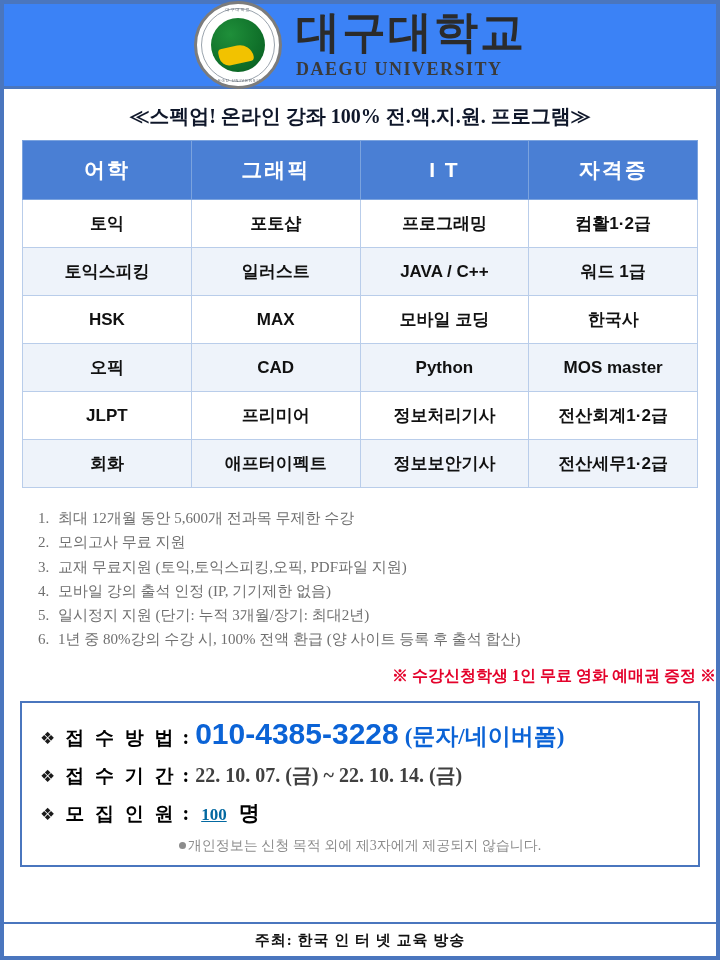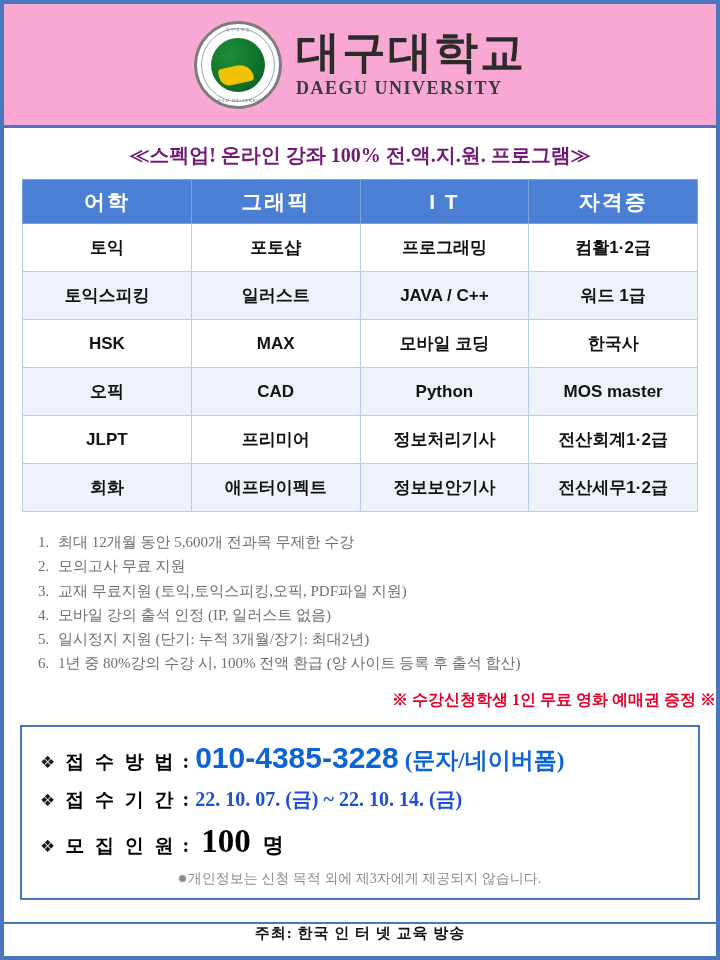--- a/index.html
+++ b/index.html
@@ -14,27 +14,27 @@
   }
   .page {
     position: relative;
     width: 720px; height: 960px;
     background: #ffffff;
     border: 4px solid #4a76be;
     padding: 0;
   }
   
   .header {
-    height: 124px;
+    height: 85px;
     display: flex;
     align-items: center;
     justify-content: center;
     gap: 14px;
     border-bottom: 3px solid #4a76be;
-    background: #f9a8d4;
+    background: #3b82f6;
   }
   .logo-seal {
     width: 88px; height: 88px;
     border-radius: 50%;
     background: #ffffff;
     border: 3px solid #7c7c7c;
     position: relative;
     display: flex; align-items: center; justify-content: center;
     overflow: hidden;
   }
@@ -88,35 +88,35 @@
   }
   
   .title-band {
     text-align: center;
     padding: 14px 0 10px;
   }
   .title-band .title {
     font-family: "Liberation Serif", serif;
     font-size: 20px;
     font-weight: bold;
-    color: #701a75;
+    color: #0f172a;
   }
   
   .table-wrap { padding: 0 18px; }
   table {
     width: 100%;
     border-collapse: collapse;
     table-layout: fixed;
   }
   thead th {
     background: #4a7fd4;
     color: #ffffff;
     font-size: 21px;
     font-weight: bold;
-    height: 44px;
+    height: 59px;
     border: 1px solid #7ba3de;
     letter-spacing: 2px;
   }
   tbody td {
     height: 48px;
     text-align: center;
     font-size: 17px;
     font-weight: bold;
     color: #111111;
     border: 1px solid #b9cdea;
@@ -183,26 +183,27 @@
     letter-spacing: 0px;
   }
   .apply-row .phone-note {
     font-size: 23px;
     font-weight: bold;
     color: #0b63d6;
   }
   .apply-row .value {
     font-size: 20px;
     font-weight: bold;
-    color: #1d4ed8;
+    color: #404040;
   }
   .apply-row .count {
-    font-size: 33px;
-    font-weight: bold;
-    color: #000000;
+    font-size: 17px;
+    font-weight: bold;
+    color: #0369a1;
+    text-decoration: underline;
     padding: 0 6px;
   }
   .apply-row .unit {
     font-size: 21px;
     font-weight: bold;
     color: #000000;
   }
   .privacy {
     display: flex;
     align-items: center;
@@ -217,21 +218,21 @@
     width: 7px; height: 7px; border-radius: 50%;
     background: #8c8c8c;
     display: inline-block;
   }
   
   .footer {
     position: absolute;
     left: 0; right: 0; bottom: 0;
     height: 34px;
     border-top: 2px solid #4a76be;
-    display: flex; align-items: flex-start; justify-content: center;
+    display: flex; align-items: center; justify-content: center;
     font-family: "Liberation Serif", serif;
     font-size: 15px;
     font-weight: bold;
     color: #111111;
     letter-spacing: 1px;
     background: #ffffff;
   }
 </style>
 </head>
 <body>
@@ -310,21 +311,21 @@
     <li>
       <span class="num">1.</span><span>최대 12개월 동안 5,600개 전과목 무제한 수강</span>
     </li>
     <li>
       <span class="num">2.</span><span>모의고사 무료 지원</span>
     </li>
     <li>
       <span class="num">3.</span><span>교재 무료지원 (토익,토익스피킹,오픽, PDF파일 지원)</span>
     </li>
     <li>
-      <span class="num">4.</span><span>모바일 강의 출석 인정 (IP, 일러스트 없음)</span>
+      <span class="num">4.</span><span>모바일 강의 출석 인정 (IP, 기기제한 없음)</span>
     </li>
     <li>
       <span class="num">5.</span><span>일시정지 지원 (단기: 누적 3개월/장기: 최대2년)</span>
     </li>
     <li>
       <span class="num">6.</span><span>1년 중 80%강의 수강 시, 100% 전액 환급 (양 사이트 등록 후 출석 합산)</span>
     </li>
   </ul>
 
   <div class="redline">※ 수강신청학생 1인 무료 영화 예매권 증정 ※</div>

